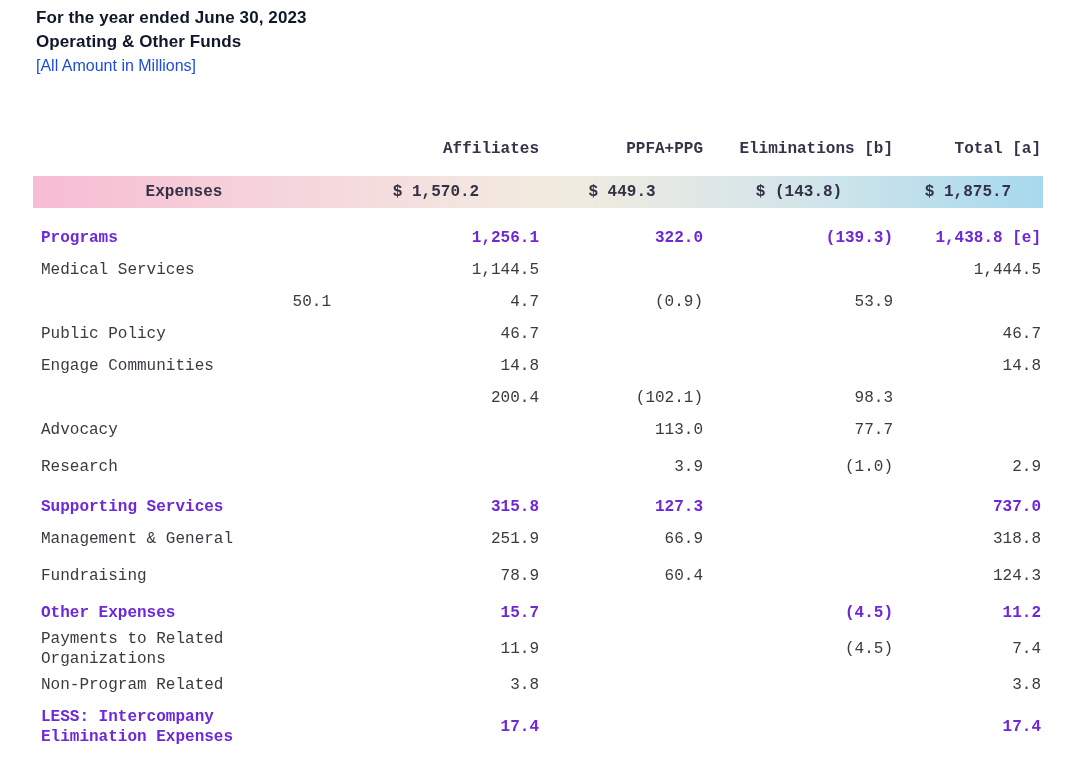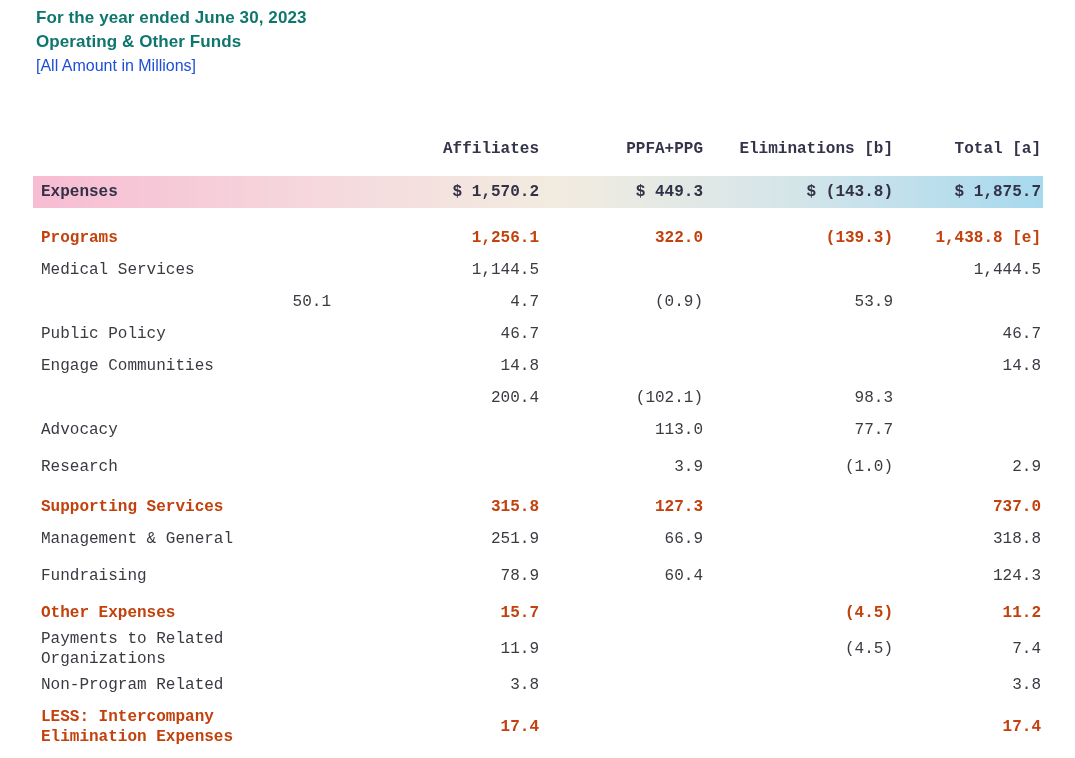--- a/index.html
+++ b/index.html
@@ -9,21 +9,21 @@
     background: #ffffff;
     font-family: "Liberation Sans", sans-serif;
     overflow: hidden;
   }
   .doc-header {
     padding: 6px 0 0 36px;
   }
   .title-line {
     font-size: 17px;
     font-weight: 700;
-    color: #0f766e;
+    color: #0f172a;
     line-height: 24px;
     letter-spacing: 0.1px;
   }
   .subtitle-line {
     font-size: 16px;
     font-weight: 400;
     color: #1d4ed8;
     line-height: 23px;
   }
   .fin-table {
@@ -48,24 +48,25 @@
     font-weight: 700;
     color: #333349;
   }
   .expenses-band {
     min-height: 32px;
     margin-bottom: 14px;
   }
   .expenses-band .cell {
     font-weight: 700;
     color: #333146;
+    text-align: center;
   }
   .trow.bold .cell {
     font-weight: 700;
-    color: #c2410c;
+    color: #6d28d9;
   }
   
   #rows .trow:nth-child(8)  { margin-top: 5px; }  
   #rows .trow:nth-child(9)  { margin-top: 8px; }  
   #rows .trow:nth-child(11) { margin-top: 5px; }  
   #rows .trow:nth-child(12) { margin-top: 5px; }  
   #rows .trow:nth-child(15) { margin-top: 4px; min-height: 44px; } 
 </style>
 </head>
 <body>

